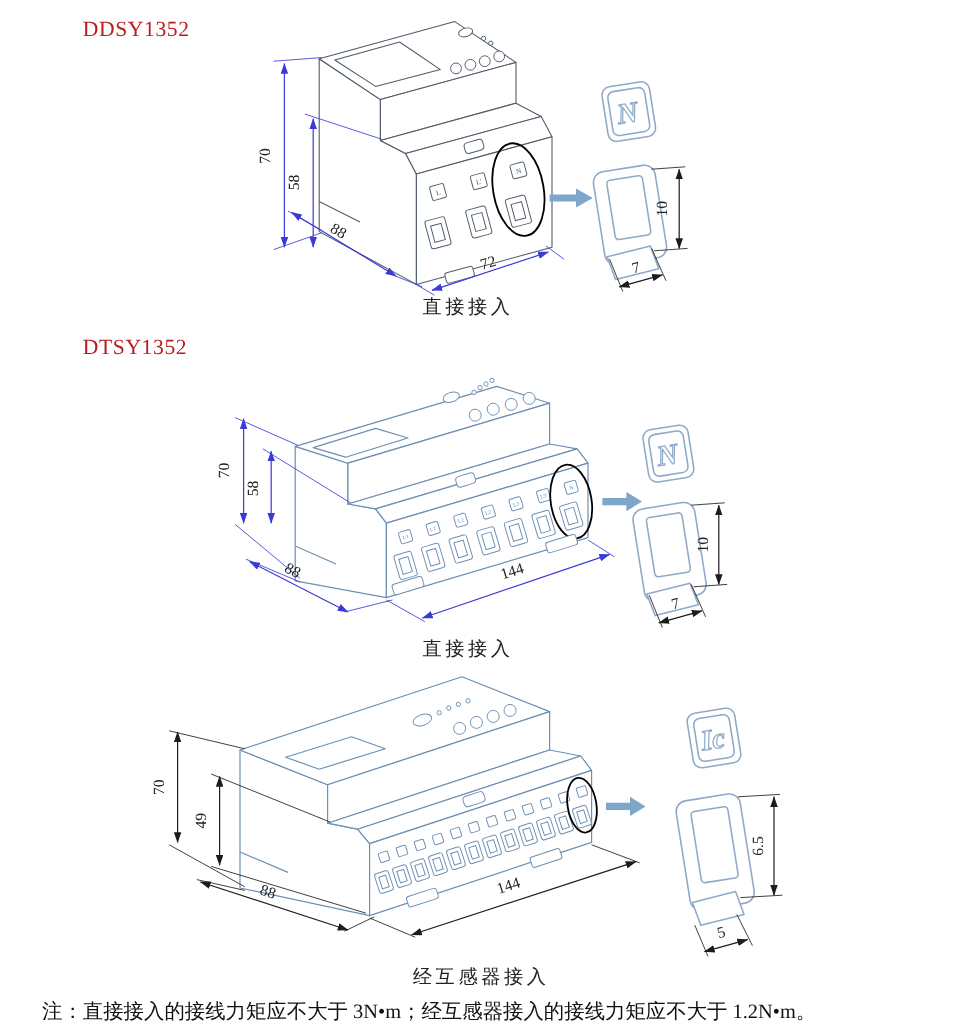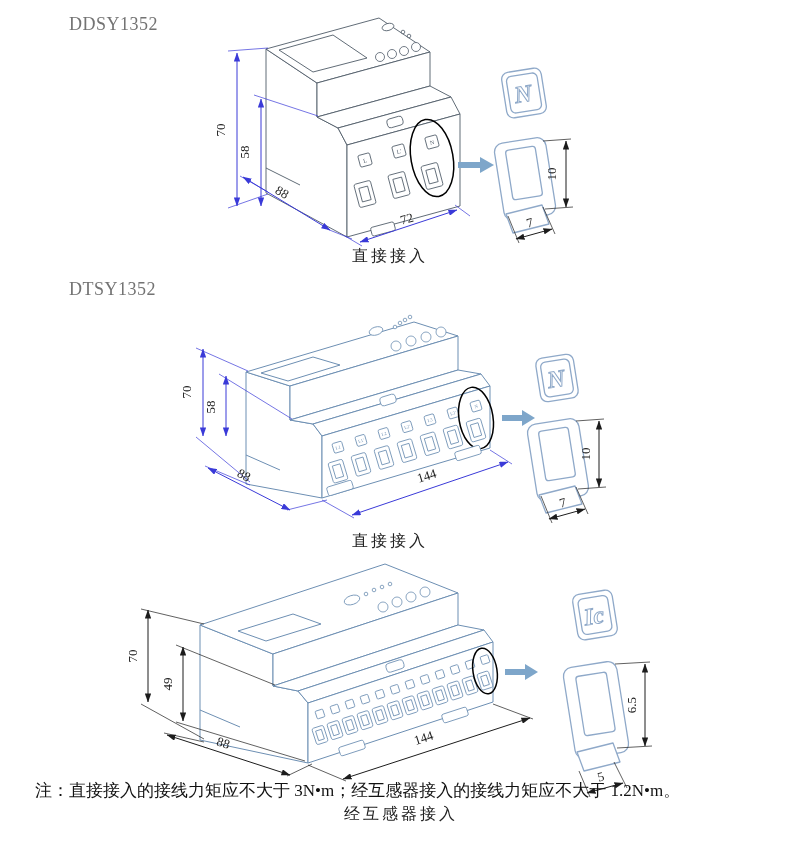--- a/index.html
+++ b/index.html
@@ -1,20 +1,20 @@
 <!DOCTYPE html>
 <html><head>
 <meta charset="utf-8">
 <style>
   html,body{margin:0;padding:0;}
   body{width:799px;height:863px;position:relative;background:#ffffff;overflow:hidden;
        font-family:"Liberation Serif","DejaVu Serif",serif;}
   #stage{position:absolute;left:0;top:0;width:799px;height:863px;}
   svg{position:absolute;left:0;top:0;}
-  .txt{position:absolute;color:#737373;white-space:nowrap;}
+  .txt{position:absolute;color:#b91c1c;white-space:nowrap;}
   .model{font-size:18px;letter-spacing:0.5px;}
   .caption{font-size:16px;letter-spacing:3px;color:#222;}
   .note{font-size:17px;color:#111;}
   
   .m1{fill:#ffffff;stroke:#4f5b68;stroke-width:0.9;stroke-linejoin:round;}
   .m2{fill:#ffffff;stroke:#6d8fb3;stroke-width:1;stroke-linejoin:round;}
   .t1{fill:#ffffff;stroke:#4f5b68;stroke-width:0.8;}
   .t2{fill:#ffffff;stroke:#6d8fb3;stroke-width:0.8;}
   .det{fill:#ffffff;stroke:#8fa9c9;stroke-width:1.3;stroke-linejoin:round;}
   .dimB{stroke:#3a3ad8;stroke-width:1;fill:none;}
@@ -310,15 +310,15 @@
       <text class="dimtext" x="602" y="781" text-anchor="middle" transform="rotate(-15 602 781)">5</text>
     </g>
   </g>
 </svg>
 
 <div class="txt model" style="left:69px;top:14px;">DDSY1352</div>
 <div class="txt caption" style="left:352px;top:246px;">直接接入</div>
 <div class="txt model" style="left:69px;top:279px;">DTSY1352</div>
 <div class="txt caption" style="left:352px;top:531px;">直接接入</div>
 <div class="txt caption" style="left:344px;top:788px;margin-top:16px;">经互感器接入</div>
-<div class="txt note" style="left:35px;top:779px;">注：直接接入的接线力矩应不大于 3N•m；经互感器接入的接线力矩应不大于 1.2N•m。</div>
+<div class="txt note" style="left:35px;top:831px;">注：直接接入的接线力矩应不大于 3N•m；经互感器接入的接线力矩应不大于 1.2N•m。</div>
 
 </div>
 
 </body></html>

